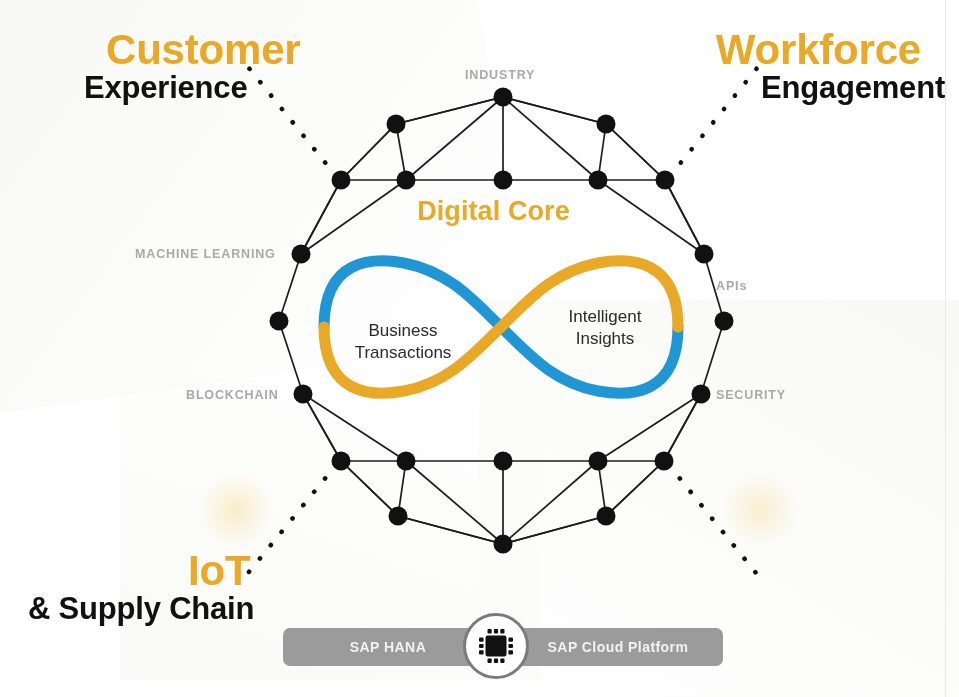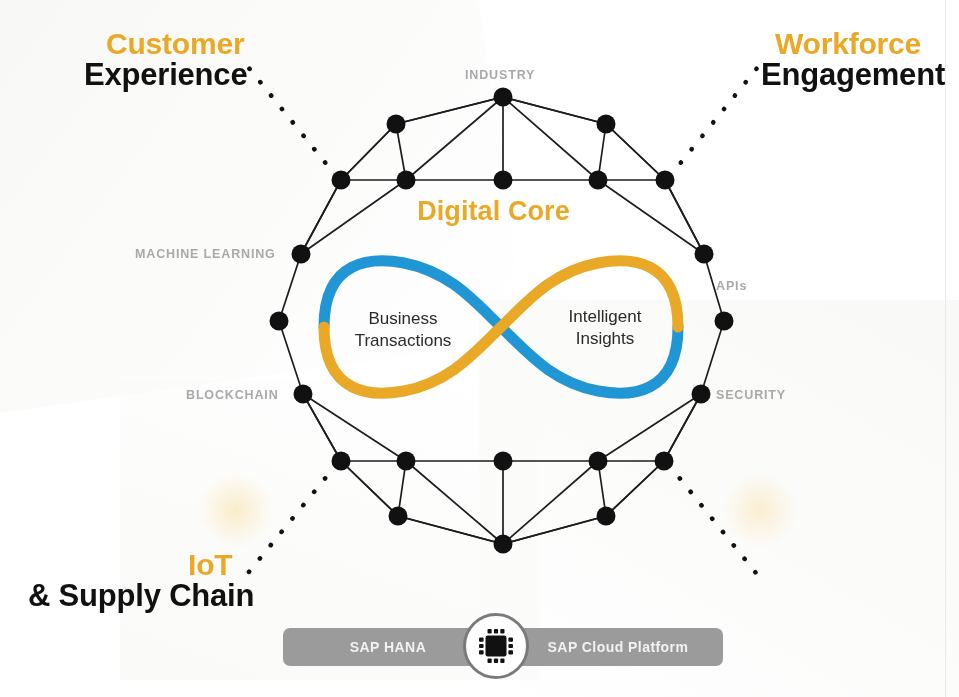--- a/index.html
+++ b/index.html
@@ -24,21 +24,21 @@
     background:linear-gradient(20deg,rgba(248,248,246,.8),rgba(255,255,255,0));}
   .glow{position:absolute;border-radius:50%;pointer-events:none;}
   .glow-l{left:196px;top:470px;width:80px;height:80px;
     background:radial-gradient(circle,rgba(245,200,90,.30),rgba(255,255,255,0) 68%);}
   .glow-r{left:720px;top:470px;width:80px;height:80px;
     background:radial-gradient(circle,rgba(245,200,90,.26),rgba(255,255,255,0) 68%);}
   .edge-rule{position:absolute;right:13px;top:0;width:1px;height:697px;background:#e9e9e9;}
 
   
   .corner{position:absolute;line-height:1.04;white-space:nowrap;}
-  .corner .l1{font-size:30px;font-weight:bold;letter-spacing:-.2px;}
+  .corner .l1{font-size:42px;font-weight:bold;letter-spacing:-.2px;}
   .corner .l2{font-size:31px;font-weight:bold;letter-spacing:-.2px;}
   .gold{color:#E9A825;}
   .ink{color:#111111;}
   #c-tl{left:84px;top:28px;text-align:left;}
   #c-tr{right:14px;top:28px;text-align:right;}
   #c-bl{left:28px;top:549px;text-align:left;}
   #c-br{right:14px;top:549px;text-align:right;}
   #c-tr .l1,#c-tr .l2{display:block;text-align:right;}
   #c-br .l1,#c-br .l2{display:block;text-align:right;}
   #c-tl .l1,#c-tl .l2,#c-bl .l1,#c-bl .l2{display:block;}
@@ -56,21 +56,21 @@
   #lb-apis{left:716px;top:247px;margin-top:32px;}
   #lb-sec{left:716px;top:388px;}
 
   
   #core-title{position:absolute;left:0;right:0;top:196px;text-align:center;
     color:#E9A825;font-size:27px;font-weight:bold;letter-spacing:.1px;padding-left:28px;}
 
   
   .looplabel{position:absolute;text-align:center;color:#2b2b2b;
     font-size:17px;line-height:1.28;white-space:nowrap;}
-  #ll-left{left:318px;top:308px;width:170px;}
+  #ll-left{left:318px;top:320px;width:170px;}
   #ll-right{left:520px;top:306px;width:170px;}
 
   
   #platform{position:absolute;left:283px;top:628px;width:440px;height:38px;
     background:#9b9b9b;border-radius:7px;}
   #platform .ptxt{position:absolute;top:0;height:30px;line-height:38px;
     color:#f2f2f2;font-size:14px;font-weight:bold;letter-spacing:.45px;}
   #p-left{left:0;width:210px;text-align:center;}
   #p-right{right:0;width:210px;text-align:center;}
   #chip-badge{position:absolute;left:463px;top:613px;width:66px;height:66px;

